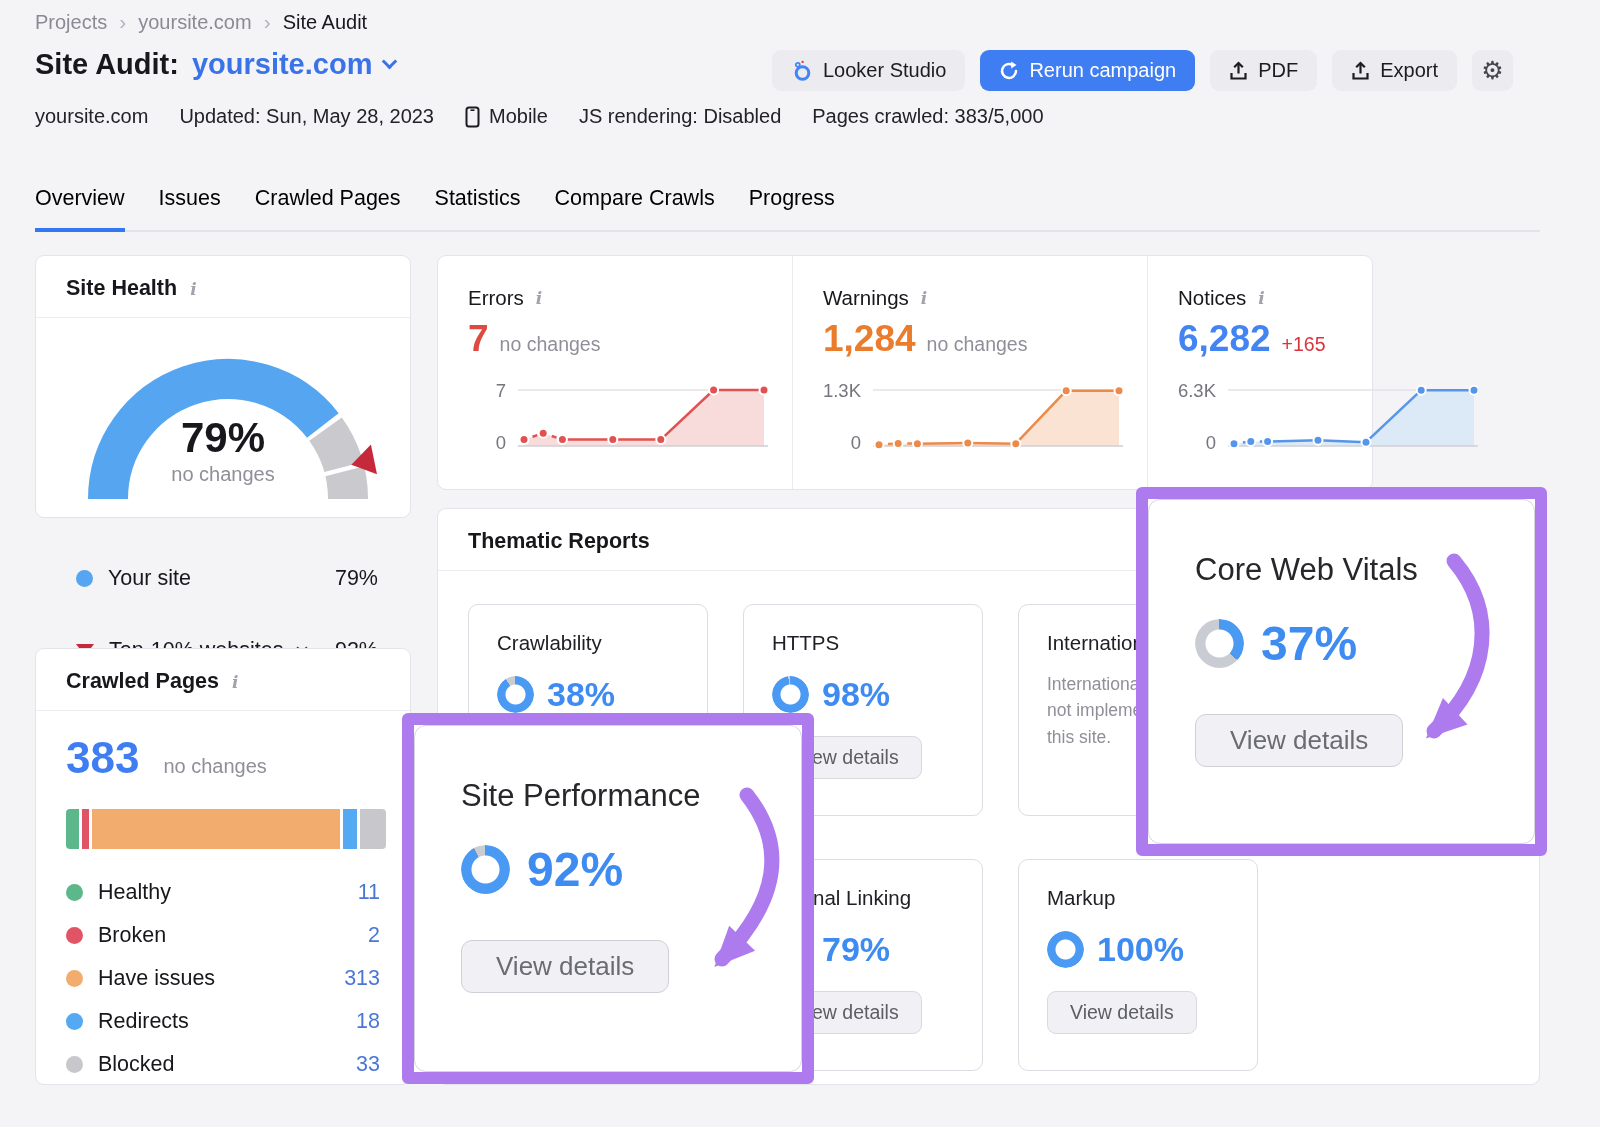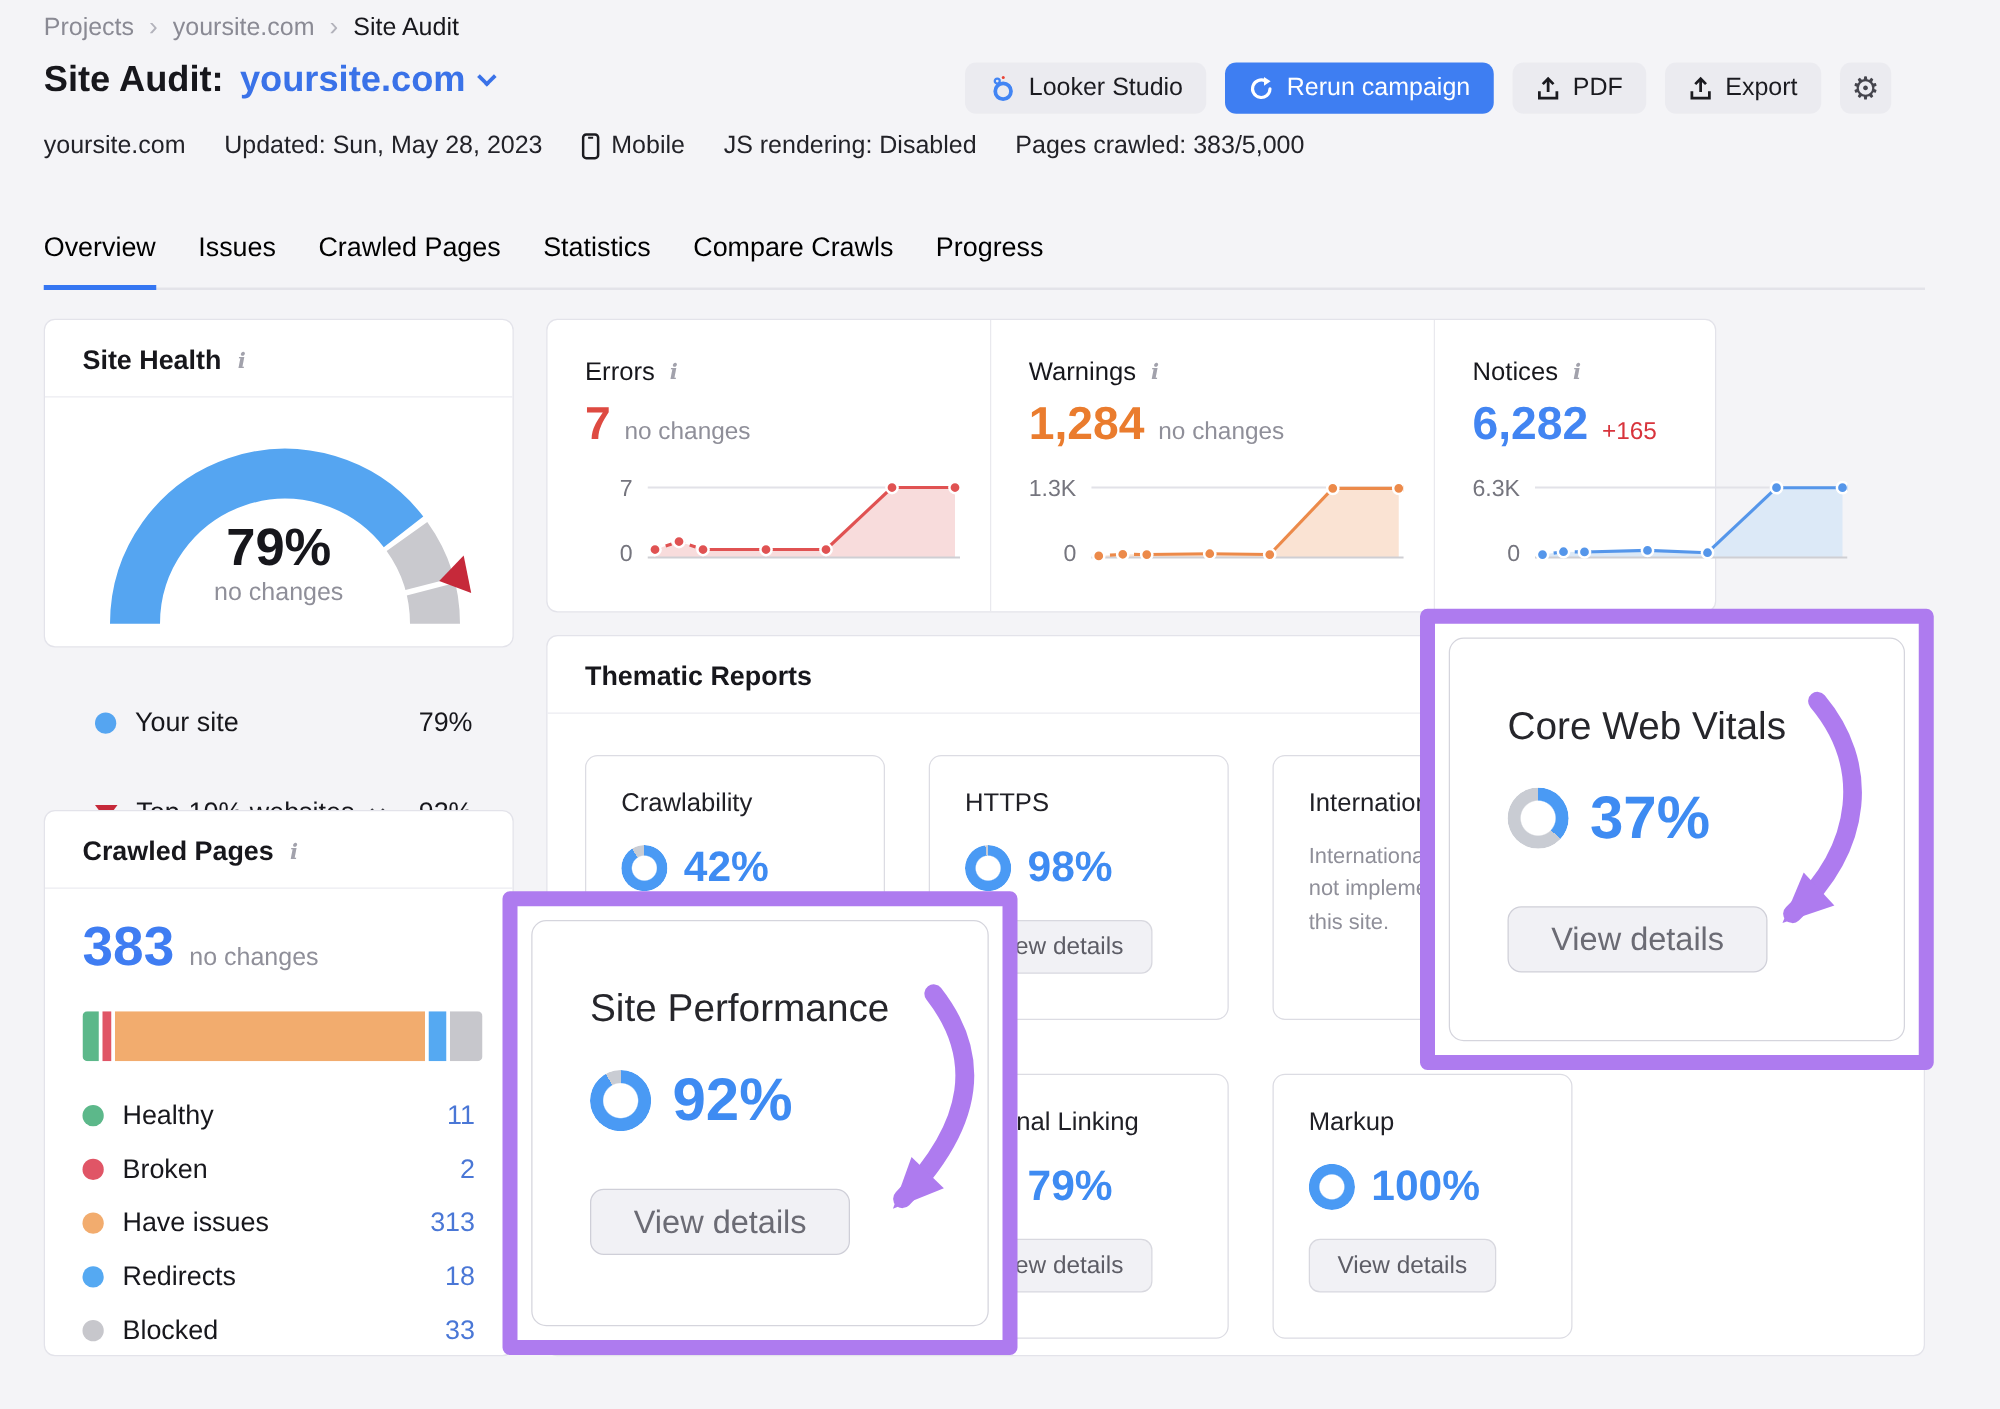--- a/index.html
+++ b/index.html
@@ -56,21 +56,21 @@
   #gauge-wrap{position:absolute;left:30px;top:75px;width:316px;height:195px;}
   .gauge-score{position:absolute;left:0;width:100%;text-align:center;top:158px;font-size:42px;font-weight:bold;}
   .gauge-change{position:absolute;left:0;width:100%;text-align:center;top:207px;font-size:20px;color:#8f8f99;}
   .sh-legend{position:absolute;left:40px;right:32px;top:266px;}
   .sh-row{display:flex;align-items:center;gap:15px;height:32px;margin-bottom:11px;font-size:21.5px;margin-top:40px;}
   .sh-val{margin-left:auto;}
   .tri-down{width:0;height:0;border-left:9px solid transparent;border-right:9px solid transparent;
             border-top:12px solid #c6293a;}
 
   
-  .num-row{position:absolute;left:30px;top:84px;display:flex;align-items:baseline;gap:12px;}
+  .num-row{position:absolute;left:30px;top:84px;display:flex;align-items:baseline;gap:24px;}
   .crawled-total{font-size:44px;font-weight:bold;color:#3f7df2;}
   .crawled-change{font-size:20px;color:#8f8f99;}
   .crawl-bar{position:absolute;left:30px;top:160px;width:320px;height:40px;display:flex;gap:3px;
              border-radius:4px;overflow:hidden;}
   .crawl-seg{height:100%;}
   .crawl-legend{position:absolute;left:30px;right:30px;top:222px;}
   .cl-row{display:flex;align-items:center;gap:15px;height:43px;font-size:21.5px;}
   .cl-dot{width:17px;height:17px;border-radius:50%;}
   .cl-val{margin-left:auto;color:#4a77d6;cursor:pointer;}
 
@@ -93,21 +93,21 @@
   .tcard-title{font-size:20.5px;color:#202026;white-space:nowrap;overflow:hidden;}
   .trow{display:flex;align-items:center;gap:13px;margin-top:20px;}
   .tpct{font-size:34px;font-weight:bold;color:#3e8bf2;}
   .vd-btn{margin-top:22px;height:43px;padding:0 22px;font-size:19.5px;color:#5d5d66;background:#f1f1f5;
           border:1.5px solid #d8d8df;border-radius:9px;cursor:pointer;font-family:"Liberation Sans",sans-serif;
           white-space:nowrap;}
   .ttext{margin-top:16px;font-size:17.5px;line-height:1.5;color:#8f8f99;white-space:nowrap;}
 
   
   .hl-box{position:absolute;border:12px solid #ae7bef;background:#fff;border-radius:6px;
-          box-sizing:border-box;padding:11px;}
+          box-sizing:border-box;}
   #hl-sp{left:402px;top:713px;width:412px;height:371px;}
   #hl-cwv{left:1136px;top:487px;width:411px;height:369px;}
   .hl-card{width:100%;height:100%;border:1.5px solid #d5d5dd;border-radius:12px;box-sizing:border-box;position:relative;}
   .hl-title{position:absolute;left:46px;top:52px;font-size:31px;color:#26262b;white-space:nowrap;}
   .hl-row{position:absolute;left:46px;top:116px;display:flex;align-items:center;gap:17px;}
   .hl-pct{font-size:48px;font-weight:bold;color:#3e8bf2;}
   .hl-btn{position:absolute;left:46px;top:214px;height:53px;padding:0 34px;font-size:26px;color:#6b6b74;
           background:#f1f1f5;border:1.5px solid #cfcfd8;border-radius:11px;cursor:pointer;
           font-family:"Liberation Sans",sans-serif;white-space:nowrap;}
   .hl-arrow{position:absolute;left:-12px;top:-12px;pointer-events:none;overflow:visible;}
@@ -378,21 +378,21 @@
       </div>
   </div>
 
   <div class="card" id="thematic">
     <div class="card-header">
       <span>Thematic Reports</span>
     </div>
     <div id="tgrid">
         <div class="tcard" style="left: 30px; top: 95px;"><div class="tcard-title">Crawlability</div><div class="trow">
             <div class="donut" style="width: 37px; height: 37px; background: conic-gradient(rgb(74, 154, 244) 91%, rgb(201, 204, 211) 0deg); mask: radial-gradient(farthest-side, transparent calc(100% - 9px), rgb(0, 0, 0) calc(100% - 8px));"></div>
-            <span class="tpct">42%</span>
+            <span class="tpct">38%</span>
           </div><button class="vd-btn">View details</button></div>
         <div class="tcard" style="left: 305px; top: 95px;"><div class="tcard-title">HTTPS</div><div class="trow">
             <div class="donut" style="width: 37px; height: 37px; background: conic-gradient(rgb(74, 154, 244) 98%, rgb(201, 204, 211) 0deg); mask: radial-gradient(farthest-side, transparent calc(100% - 9px), rgb(0, 0, 0) calc(100% - 8px));"></div>
             <span class="tpct">98%</span>
           </div><button class="vd-btn">View details</button></div>
         <div class="tcard" style="left: 580px; top: 95px;">
           <div class="tcard-title">International SEO</div>
           <div class="ttext">
             <div>International SEO is</div>
             <div>not implemented on</div>

